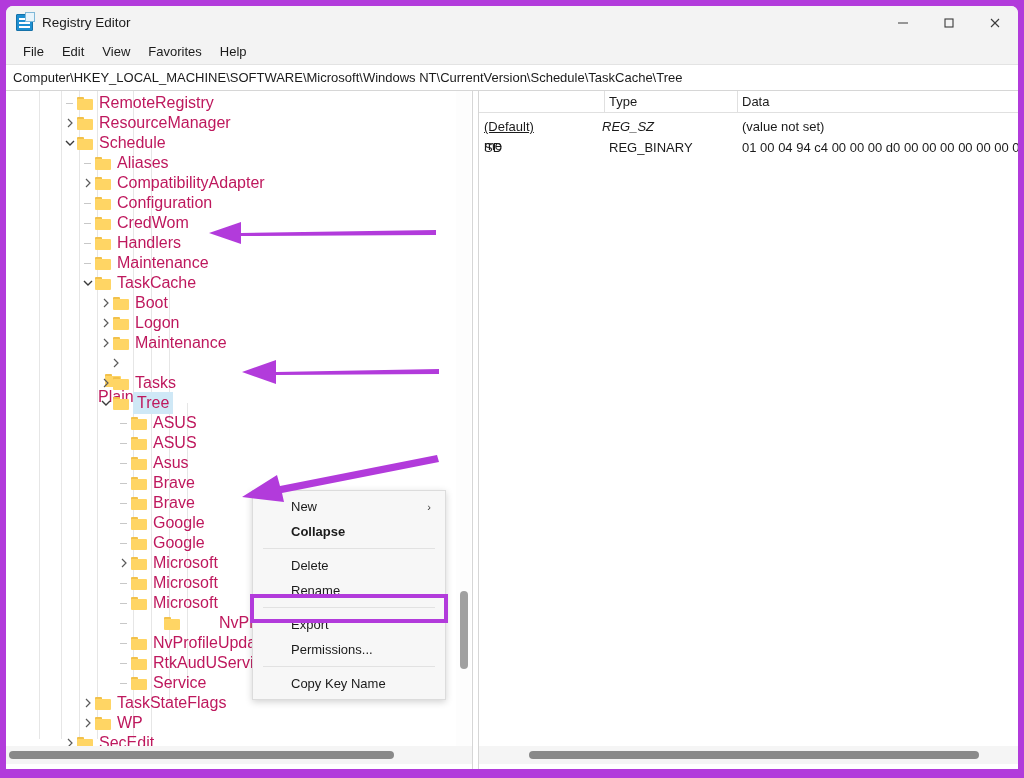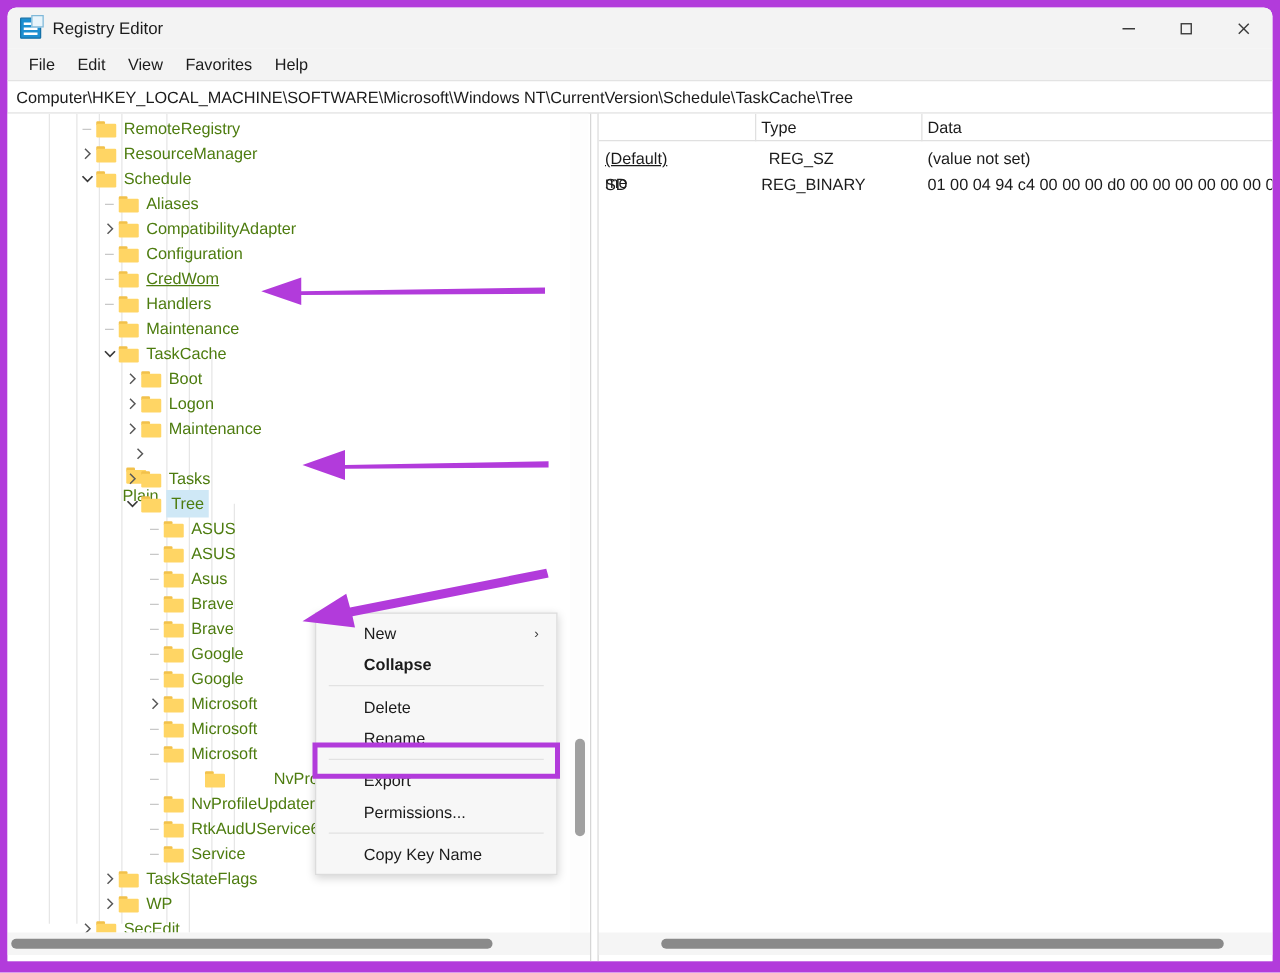--- a/index.html
+++ b/index.html
@@ -164,22 +164,22 @@
   }
 
   
   .trow {
     position: absolute;
     left: 0;
     height: 20px;
     display: flex;
     align-items: center;
     white-space: nowrap;
-    font-size: 13px;
-    color: #4d7c0f;
+    font-size: 16px;
+    color: #be185d;
   }
   .chev {
     width: 15px; height: 20px;
     display: flex; align-items: center; justify-content: center;
     color: #5a5a5a;
     flex: none;
   }
   .chev svg { display: block; }
   .folder {
     width: 17px; height: 14px;
@@ -417,21 +417,21 @@
               <span class="folder"></span>
               <span class="tlabel">CompatibilityAdapter</span>
             </div>
             <div class="trow" style="top: 102px; left: 74px;">
               <span class="chev">
                 <span style="display:block;width:7px;height:1px;background:#c8c8c8;"></span>
               </span>
               <span class="folder"></span>
               <span class="tlabel">Configuration</span>
             </div>
-            <div class="trow" style="top: 122px; left: 74px; text-decoration: underline;">
+            <div class="trow" style="top: 122px; left: 74px;">
               <span class="chev">
                 <span style="display:block;width:7px;height:1px;background:#c8c8c8;"></span>
               </span>
               <span class="folder"></span>
               <span class="tlabel">CredWom</span>
             </div>
             <div class="trow" style="top: 142px; left: 74px;">
               <span class="chev">
                 <span style="display:block;width:7px;height:1px;background:#c8c8c8;"></span>
               </span>
@@ -648,21 +648,21 @@
       <div id="value-header">
         <div class="vh" style="left:5px;margin-top:44px;">me</div>
         <div class="vh-sep" style="left:125px;"></div>
         <div class="vh" style="left:130px;">Type</div>
         <div class="vh-sep" style="left:258px;"></div>
         <div class="vh" style="left:263px;">Data</div>
       </div>
       <div id="value-rows">
             <div class="vrow" style="top: 26px;">
               <span class="vcell" style="left: 5px; text-decoration: underline;">(Default)</span>
-              <span class="vcell" style="left: 136px;">REG_SZ</span>
+              <span class="vcell" style="left: 123px; font-style: italic;">REG_SZ</span>
               <span class="vcell" style="left: 263px;">(value not set)</span>
             </div>
             <div class="vrow" style="top: 47px;">
               <span class="vcell" style="left: 5px;">SD</span>
               <span class="vcell" style="left: 130px;">REG_BINARY</span>
               <span class="vcell" style="left: 263px;">01 00 04 94 c4 00 00 00 d0 00 00 00 00 00 00 00</span>
             </div>
           </div>
     </div>
 

